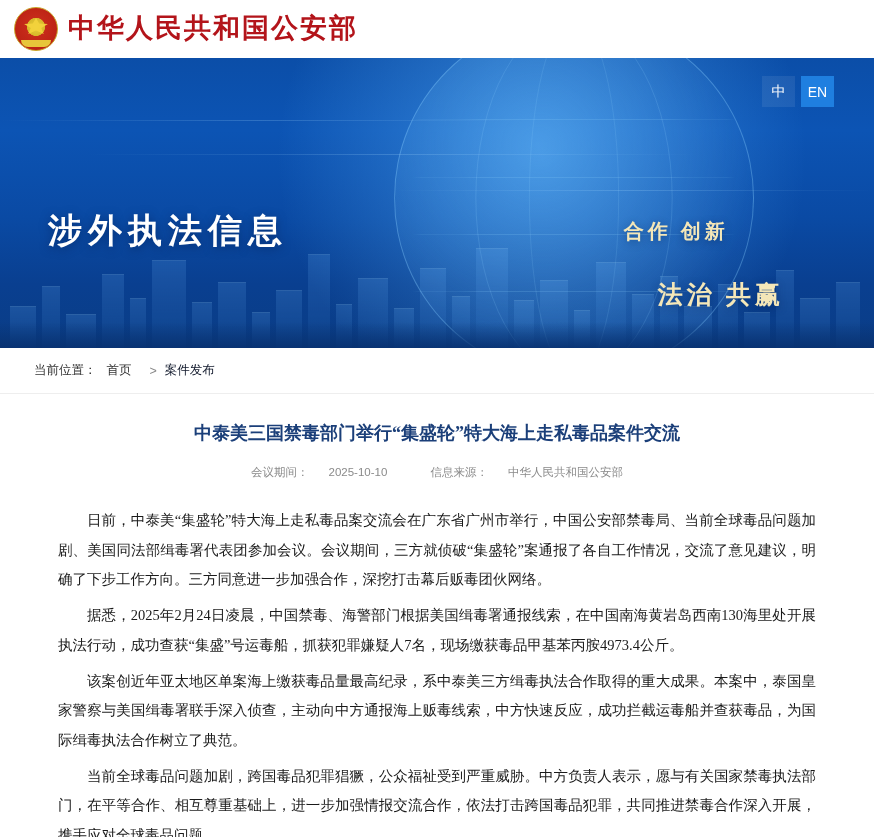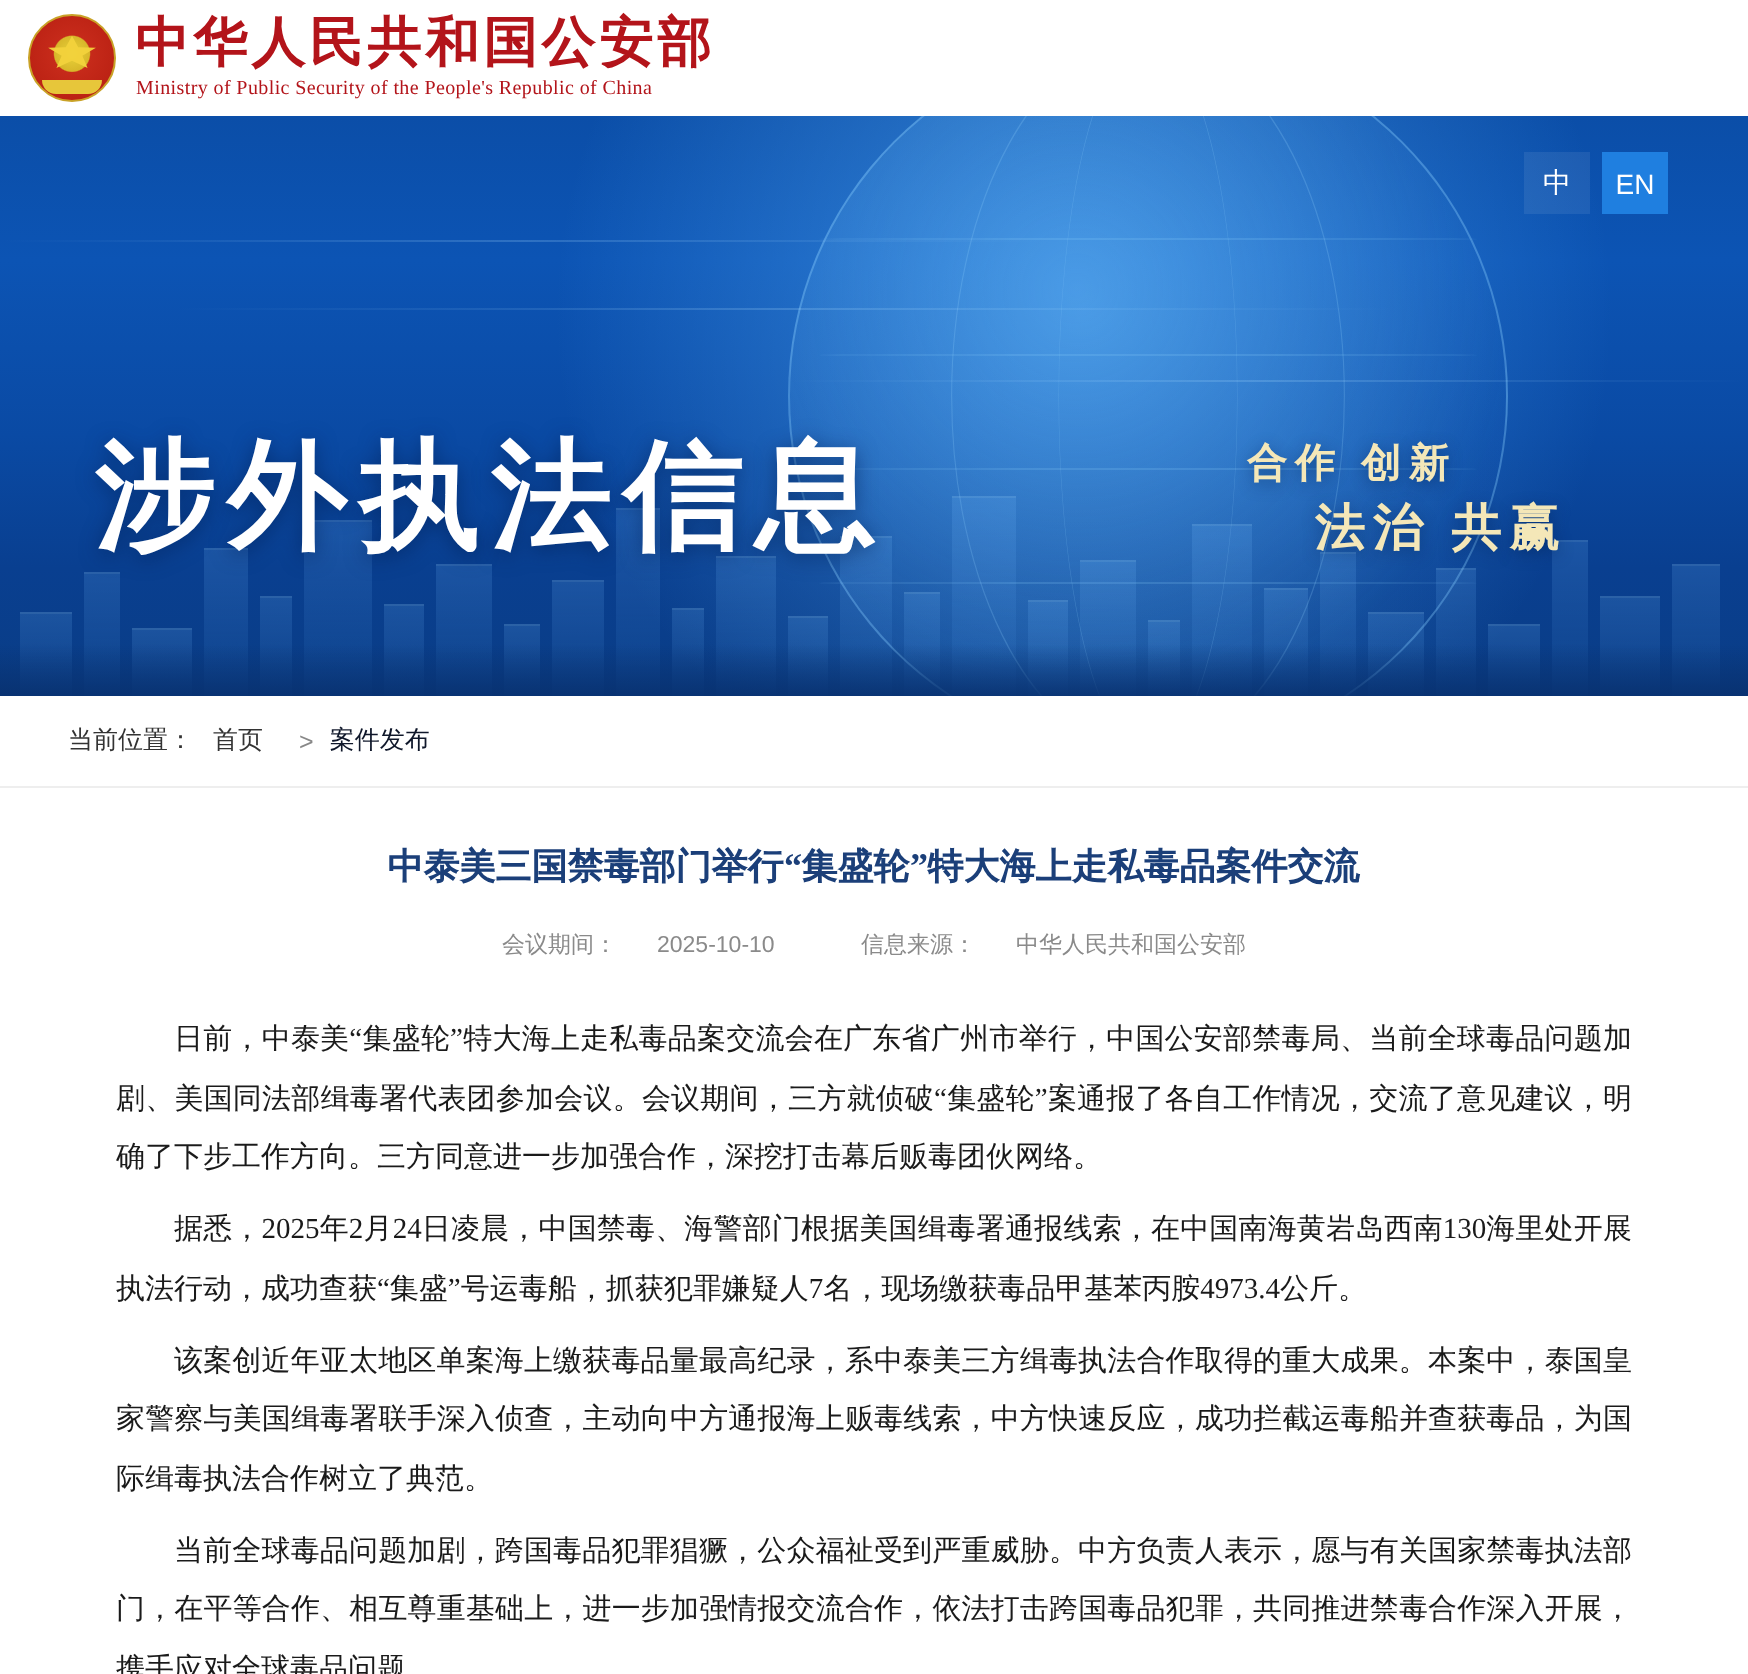--- a/index.html
+++ b/index.html
@@ -124,38 +124,38 @@
   .wave {
     position: absolute;
     left: 0; right: 0; bottom: 0;
     height: 26px;
     background: linear-gradient(180deg, rgba(12,70,150,0), rgba(8,48,110,.85));
   }
 
   .banner-title {
     position: absolute;
     left: 48px; top: 150px;
-    font-size: 60px;
+    font-size: 34px;
     font-weight: bold;
     color: #ffffff;
     letter-spacing: 6px;
     font-family: Liberation Mono, monospace;
     text-shadow: 0 2px 10px rgba(0,30,80,.55);
   }
   .slogan {
     position: absolute;
     right: 90px; top: 160px;
     text-align: left;
     color: #f4e7b8;
     font-family: "Liberation Serif", serif;
     font-weight: bold;
     text-shadow: 0 2px 8px rgba(0,30,80,.45);
   }
   .slogan .line1 { font-size: 20px; letter-spacing: 4px; }
-  .slogan .line2 { font-size: 25px; letter-spacing: 4px; margin-top: 2px; margin-left: 34px; }
+  .slogan .line2 { font-size: 25px; letter-spacing: 4px; margin-top: 33px; margin-left: 34px; }
 
   .lang-switch {
     position: absolute;
     right: 40px; top: 18px;
     display: flex;
     gap: 6px;
   }
   .lang-btn {
     width: 33px; height: 31px;
     display: flex; align-items: center; justify-content: center;
@@ -216,21 +216,20 @@
 </style>
 </head>
 <body>
 
 <div class="page">
 
   <div class="header">
     <div class="emblem"></div>
     <div class="title-block">
       <div class="title-cn">中华人民共和国公安部</div>
-      <div class="title-en">Ministry of Public Security of the People's Republic of China</div>
     </div>
   </div>
 
   <div class="banner">
     <div class="globe">
       <div class="lat" style="top:28%"></div>
       <div class="lat" style="top:44%"></div>
       <div class="lat" style="top:60%"></div>
       <div class="lat" style="top:76%"></div>
     </div>

